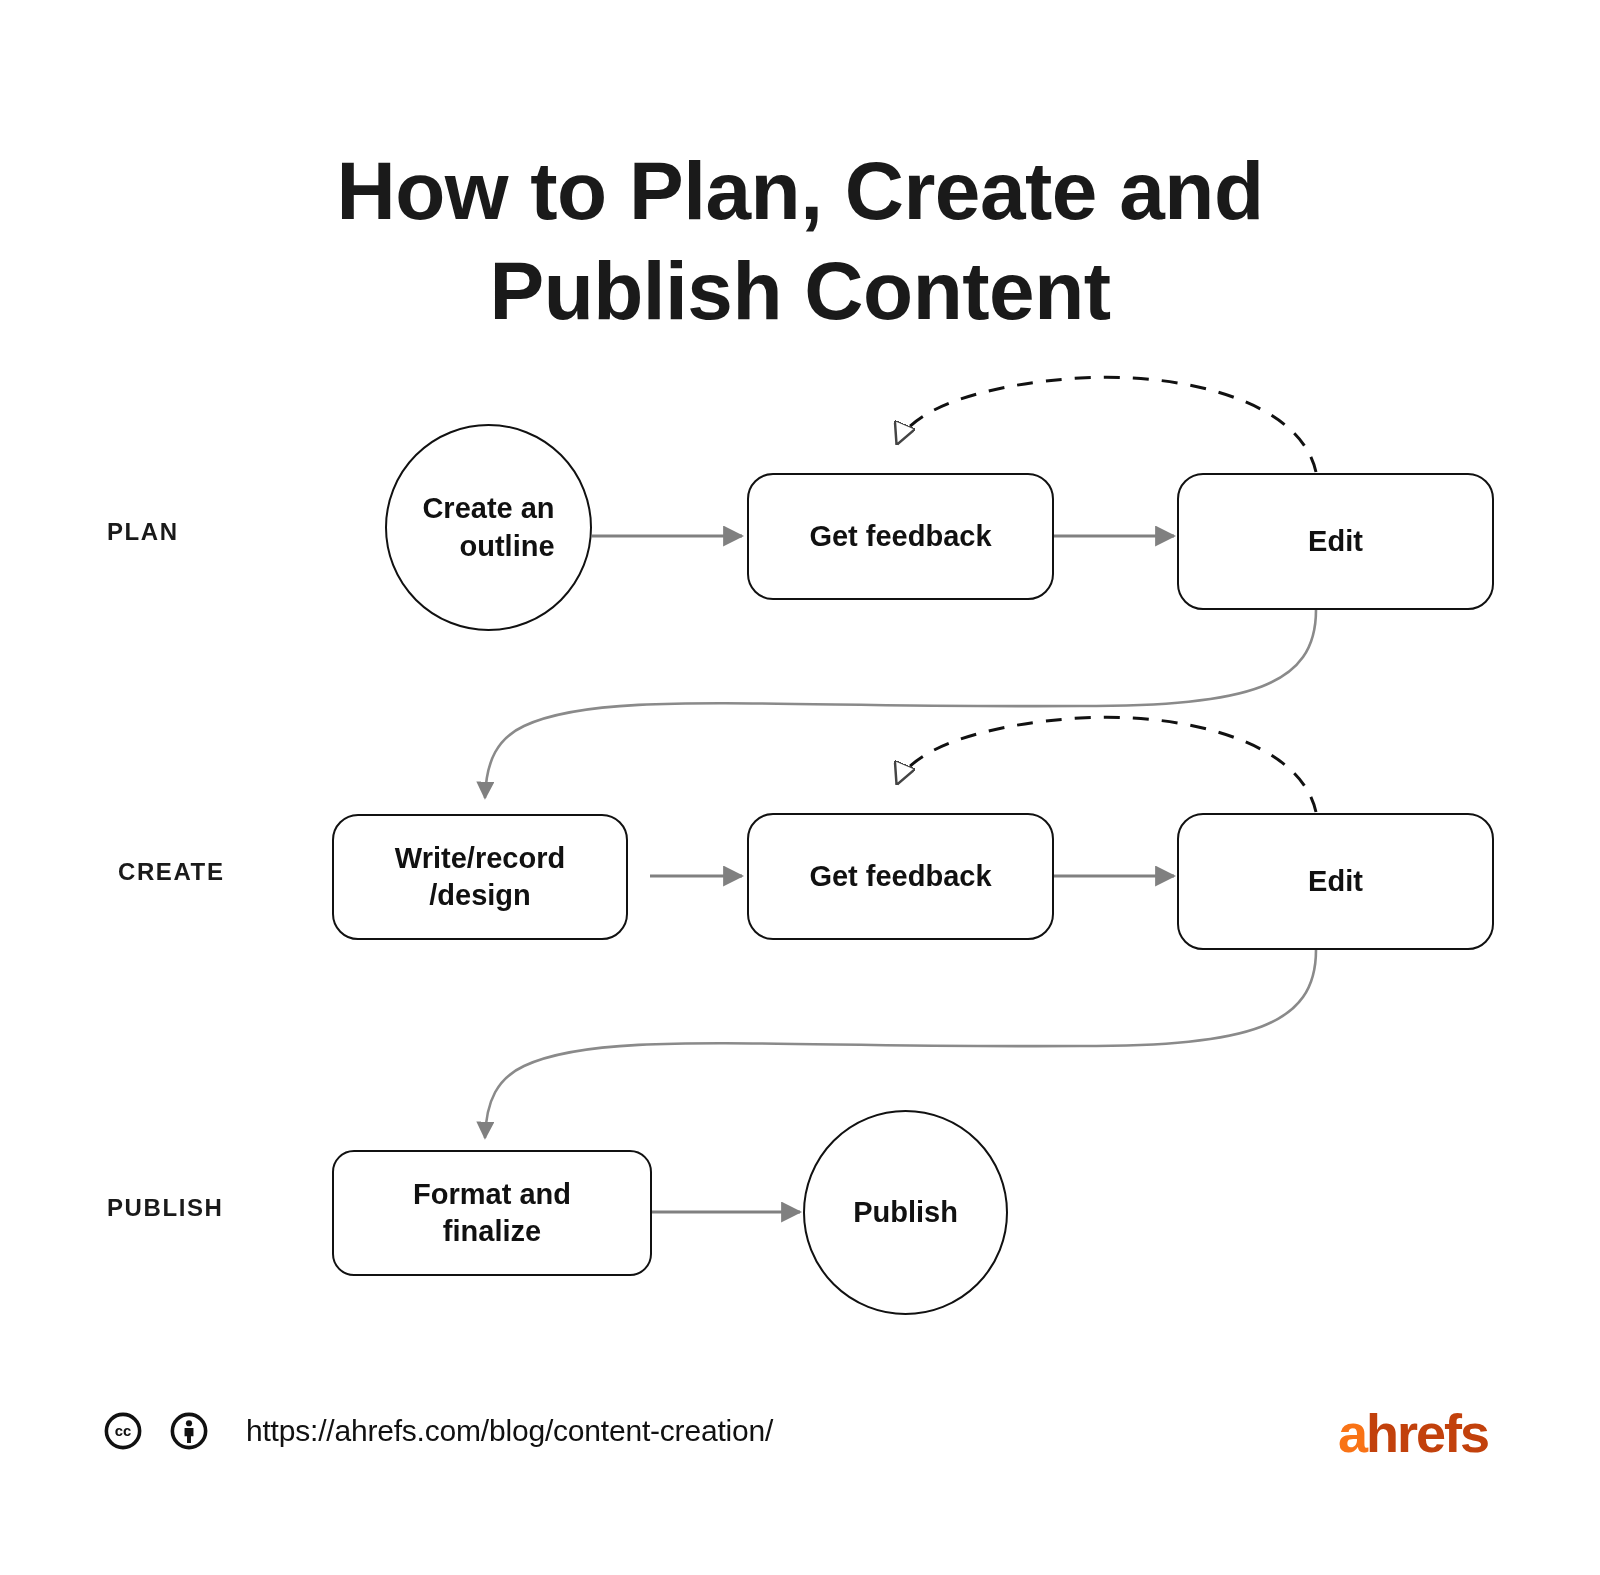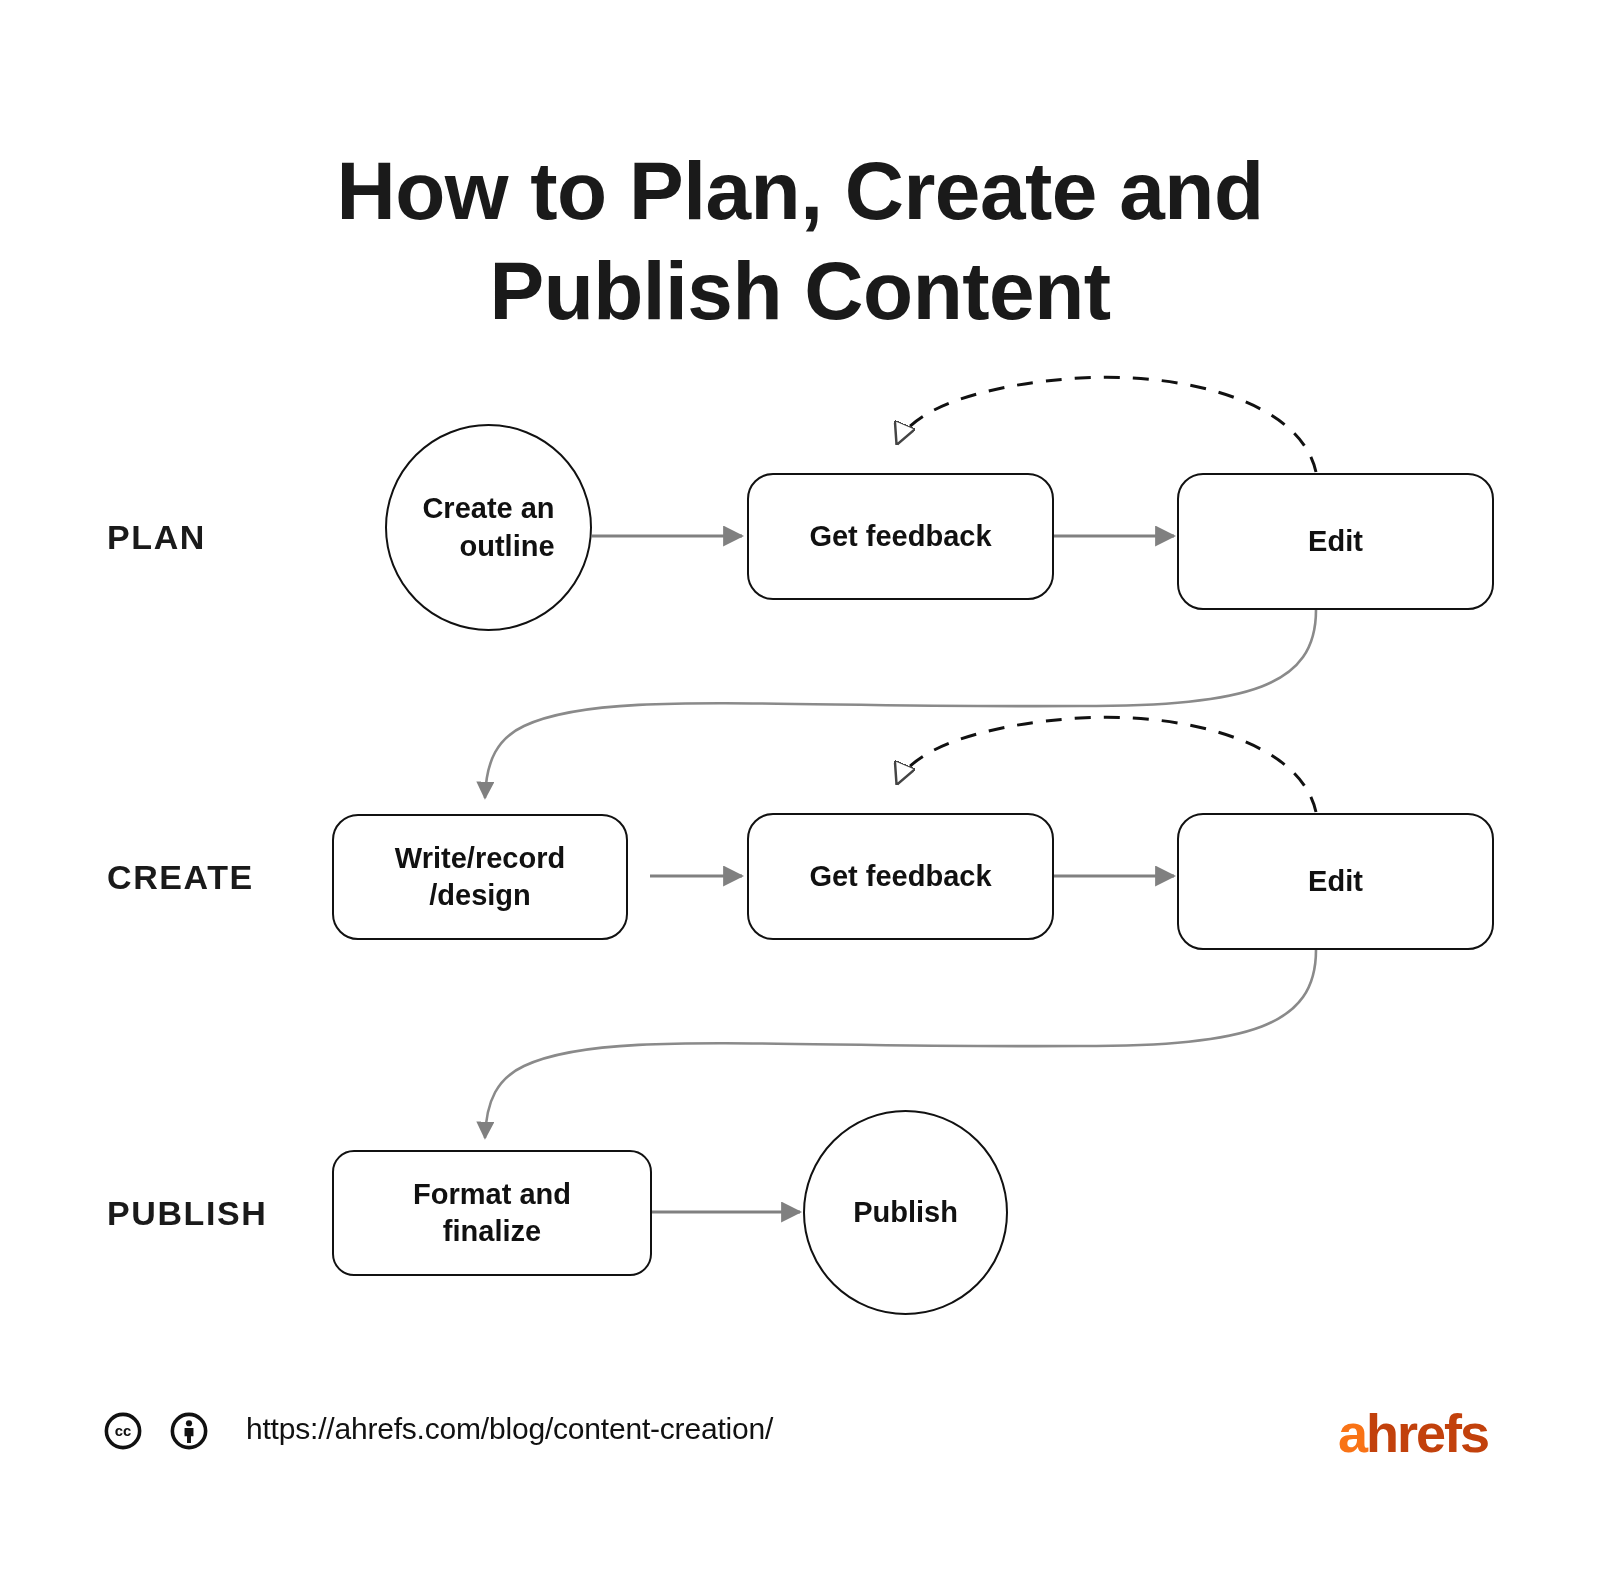--- a/index.html
+++ b/index.html
@@ -37,21 +37,21 @@
     font-weight: 800;
     letter-spacing: -0.5px;
     color: #1a1a1a;
     font-family: "Liberation Sans", "DejaVu Sans", sans-serif;
   }
   .title-line { display: block; }
 
   
   .stage-label {
     position: absolute;
-    font-size: 34px;
+    font-size: 24px;
     font-weight: 700;
     letter-spacing: 1.6px;
     color: #1a1a1a;
     white-space: nowrap;
   }
 
   
   .node {
     position: absolute;
     box-sizing: border-box;
@@ -78,21 +78,21 @@
     height: 1575px;
     pointer-events: none;
   }
 
   
   .footer {
     position: absolute;
     left: 104px;
     top: 1412px;
     display: flex;
-    align-items: flex-start;
+    align-items: center;
     gap: 28px;
   }
   .cc-badge {
     width: 38px;
     height: 38px;
     flex: 0 0 auto;
   }
   .footer-url {
     font-size: 30px;
     letter-spacing: -0.2px;
@@ -149,21 +149,21 @@
     <line x1="1054" y1="876" x2="1174" y2="876" stroke="#808080" stroke-width="3" marker-end="url(#arrowFilledDown)"></line>
 
     <path d="M 1316 812 C 1300 740 1180 712 1080 718 C 985 724 912 748 897 784" fill="none" stroke="#111111" stroke-width="3" stroke-dasharray="16 13" marker-end="url(#arrowHollow)"></path>
 
     <path d="M 1316 950 C 1316 1026 1250 1046 1080 1046 C 760 1048 600 1030 524 1066 C 498 1078 486 1100 485 1138" fill="none" stroke="#8a8a8a" stroke-width="2.6" marker-end="url(#arrowFilledDown)"></path>
 
     <line x1="652" y1="1212" x2="800" y2="1212" stroke="#808080" stroke-width="3" marker-end="url(#arrowFilledDown)"></line>
   </svg>
 
   <div class="stage-label" style="left:107px; top:518px;">PLAN</div>
-  <div class="stage-label" style="left:107px; top:858px;text-align:right;">CREATE</div>
+  <div class="stage-label" style="left:118px; top:858px;text-align:right;">CREATE</div>
   <div class="stage-label" style="left:107px; top:1194px;">PUBLISH</div>
 
   <div class="node circle" style="left:385px; top:424px; width:207px; height:207px;text-align:right;">
     <span>
       <span>Create an</span><br>
       <span>outline</span>
     </span>
   </div>
 
   <div class="node rect" style="left:747px; top:473px; width:307px; height:127px;">

